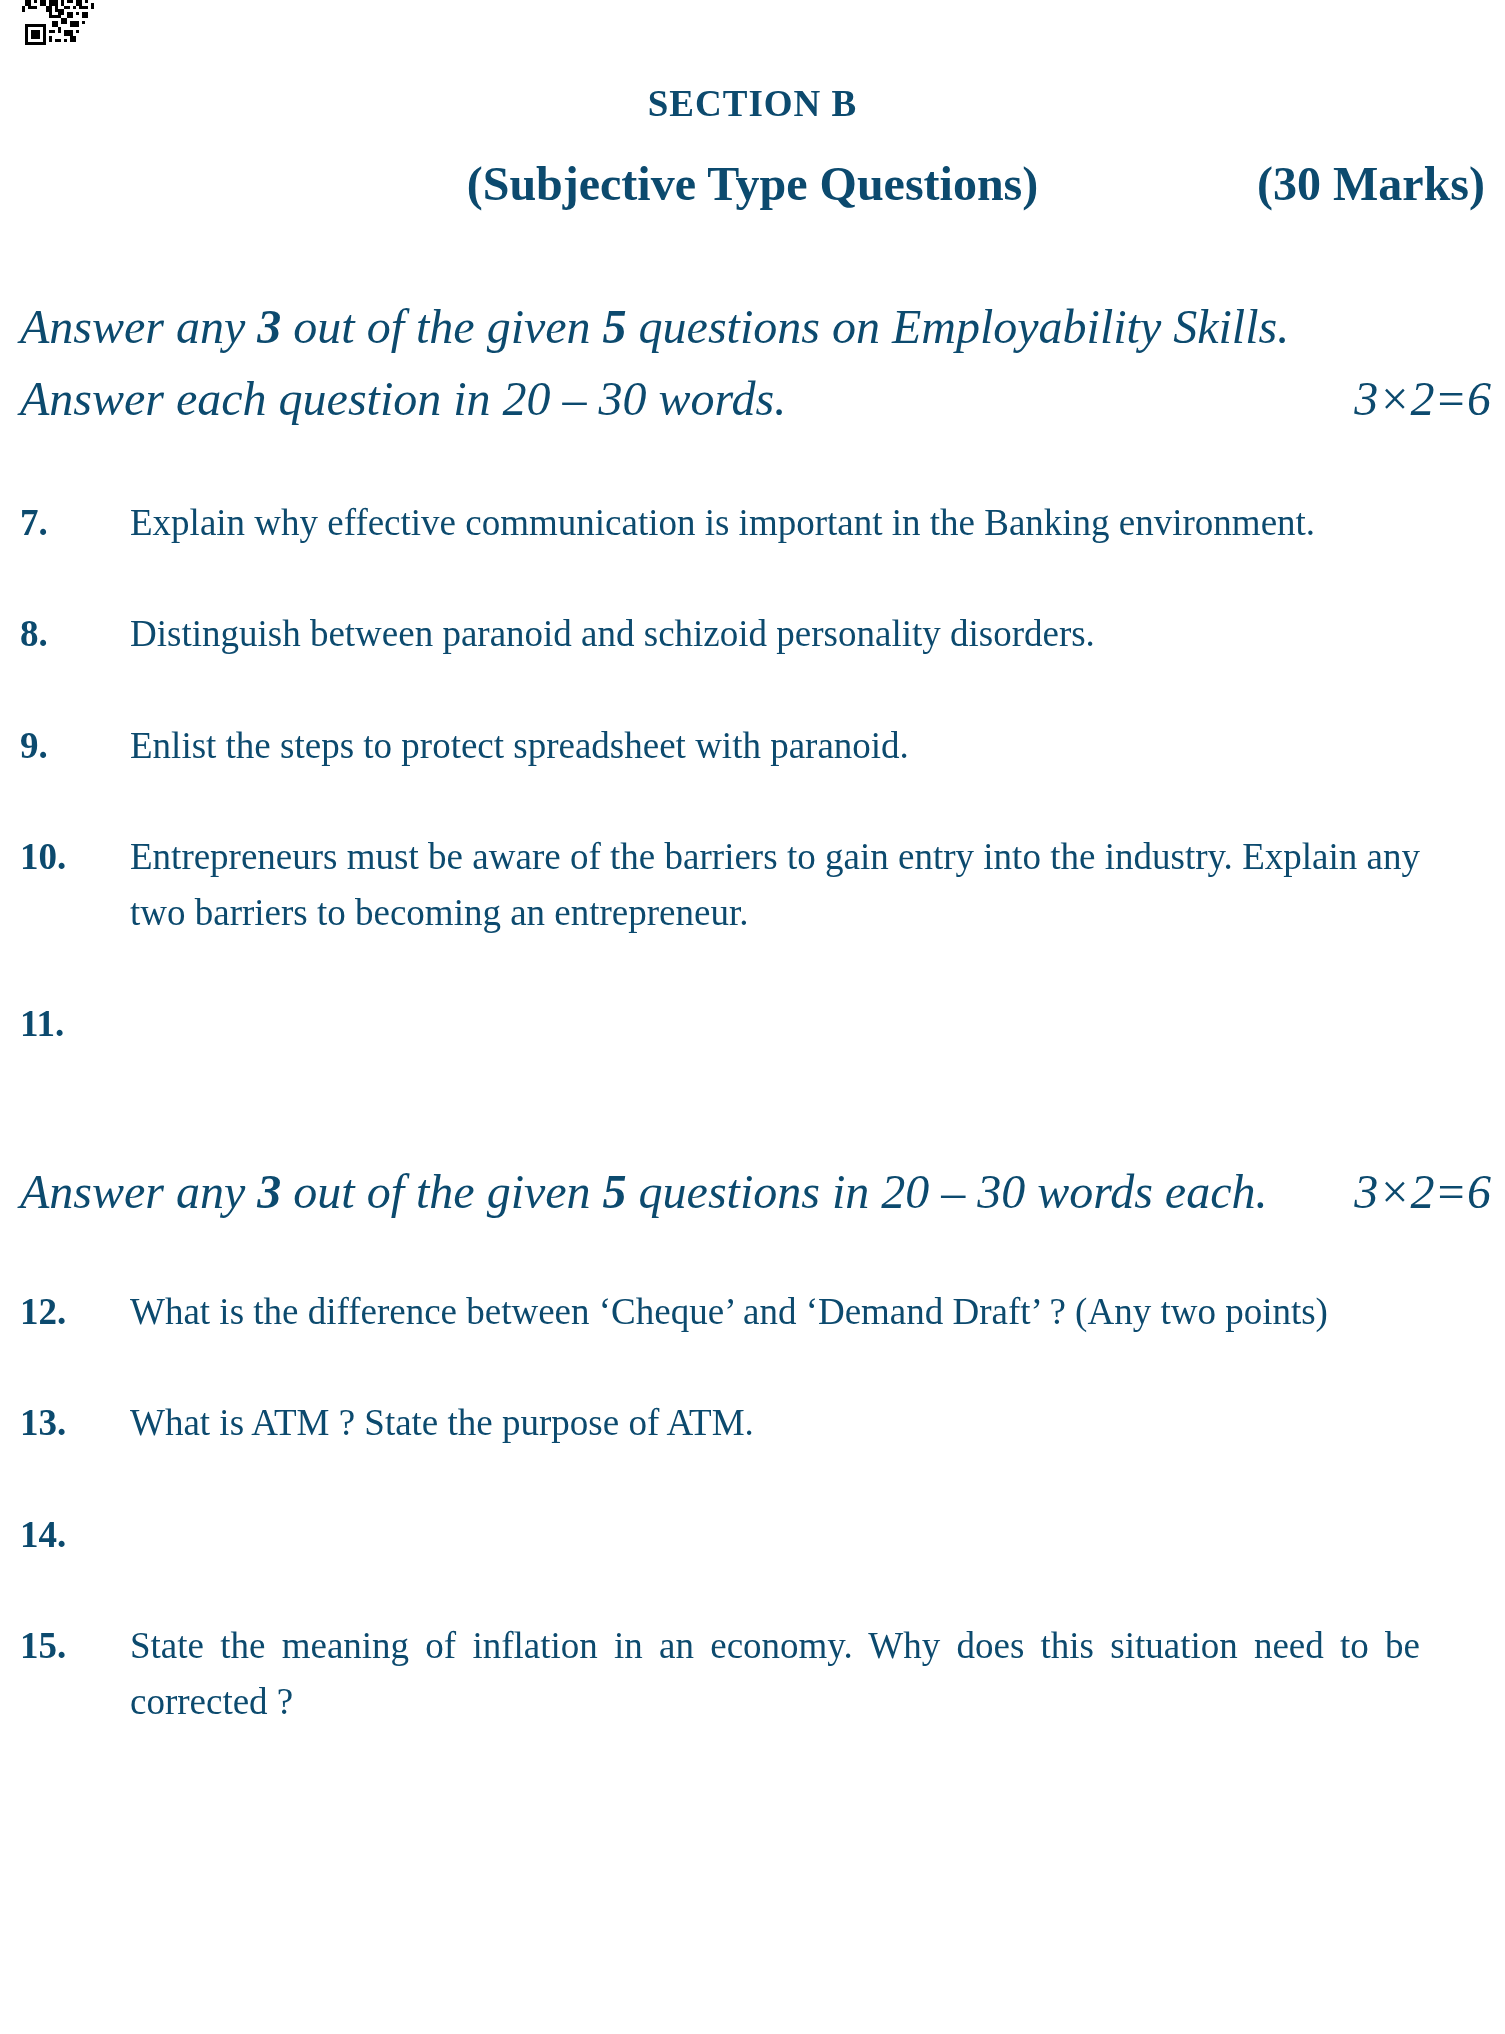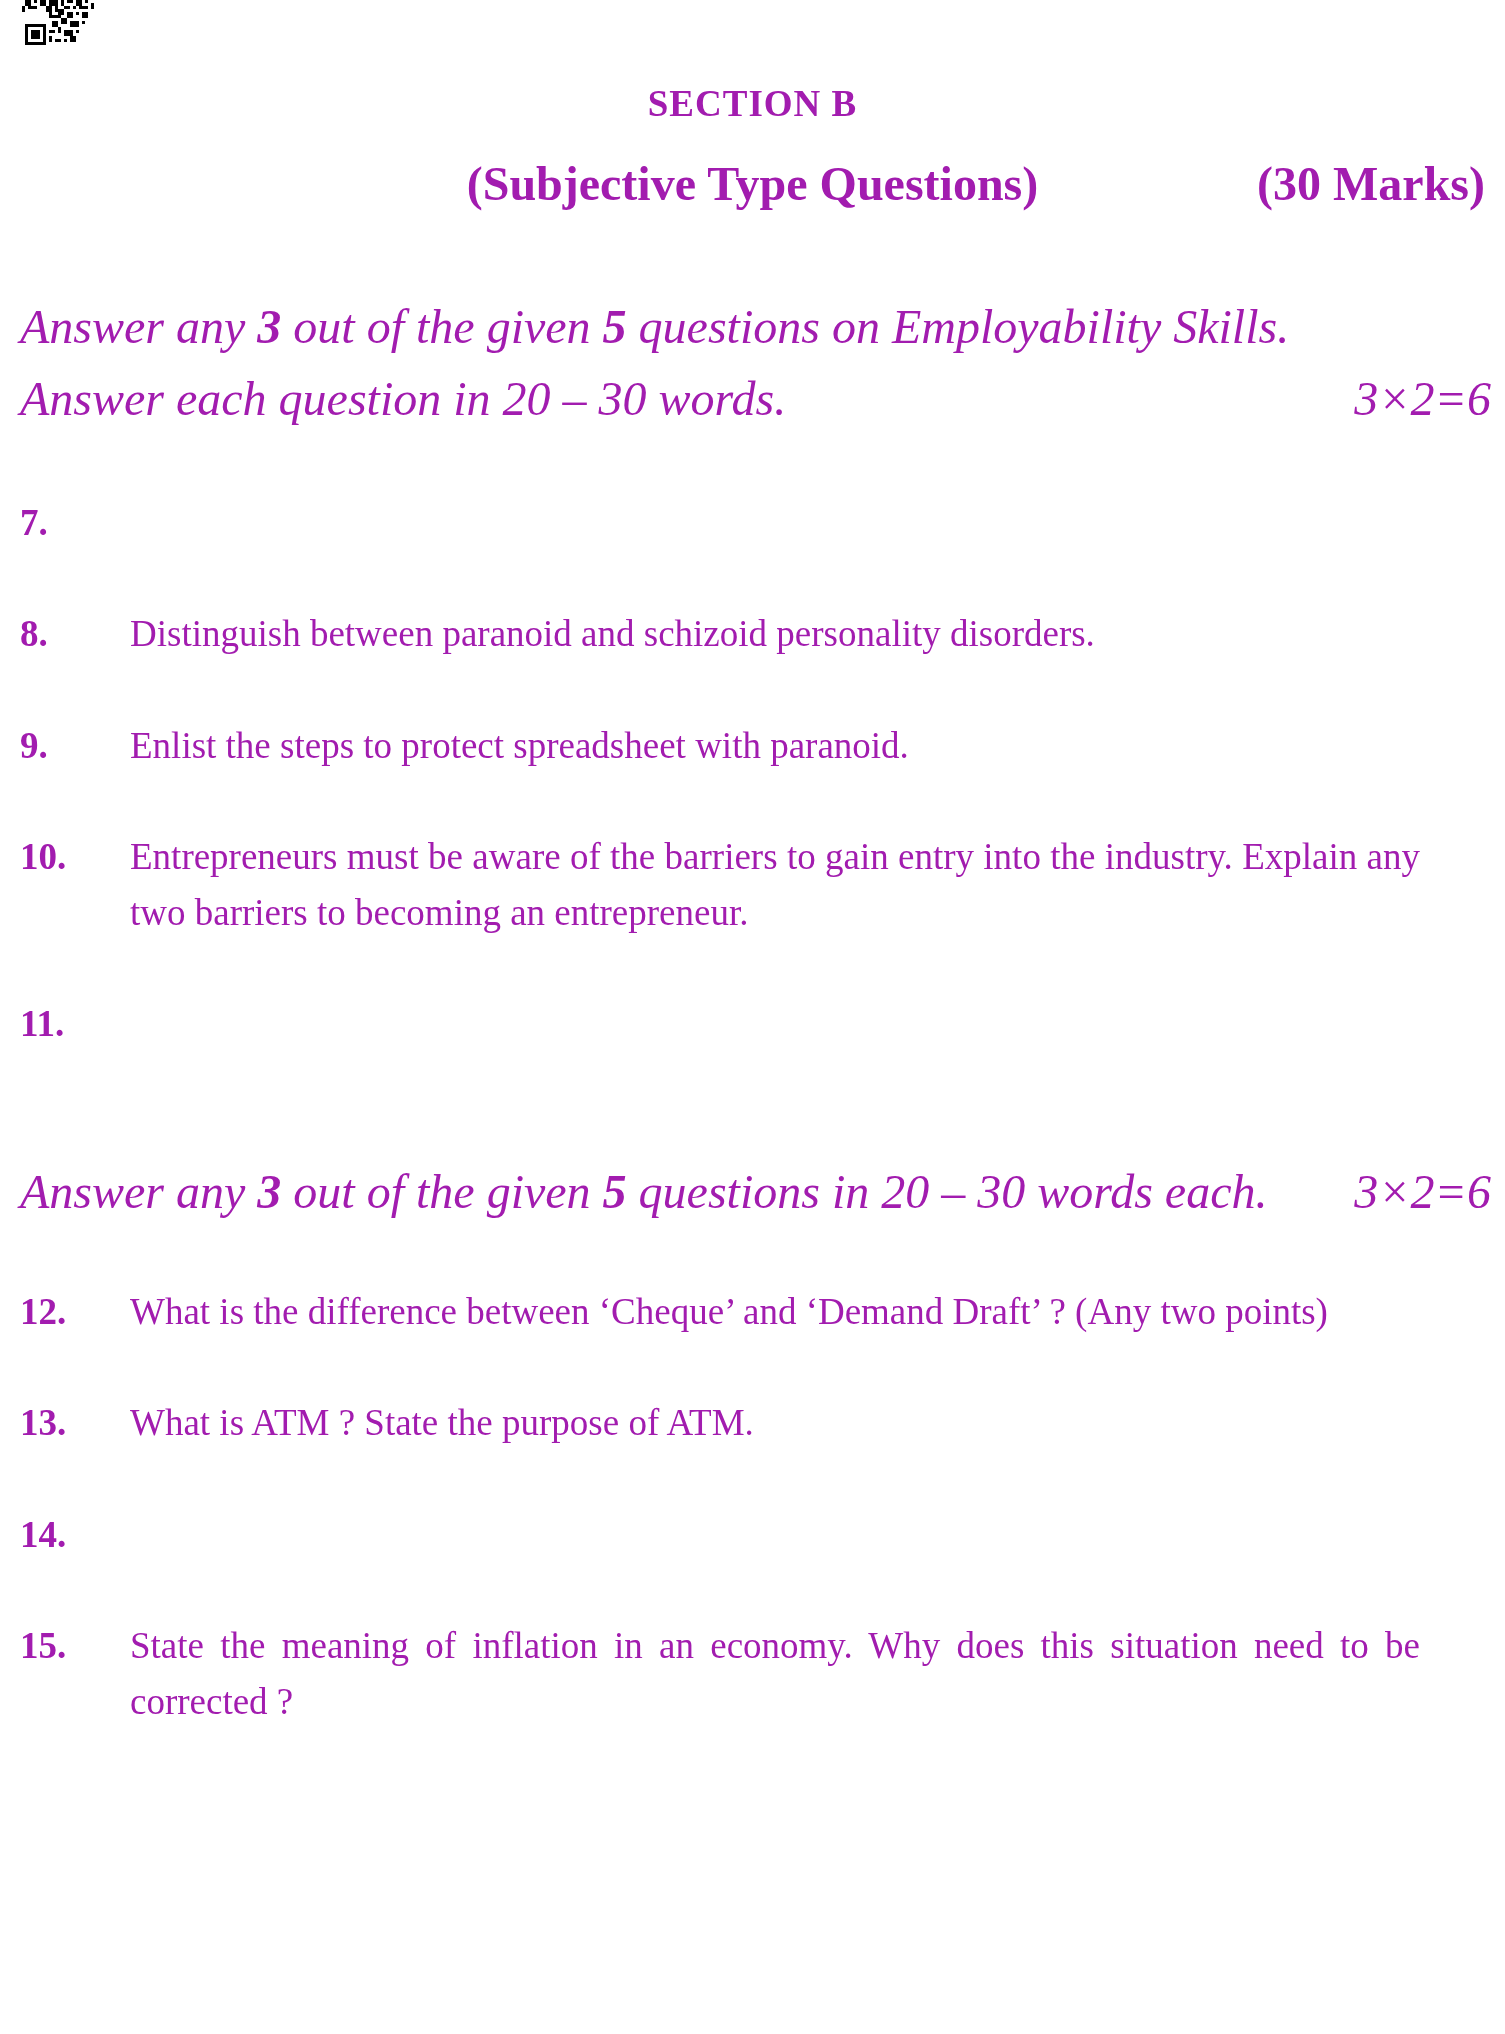--- a/index.html
+++ b/index.html
@@ -6,21 +6,21 @@
     margin: 0;
     padding: 0;
     background: #ffffff;
   }
   .page {
     position: relative;
     width: 1505px;
     height: 2034px;
     margin: 0 auto;
     background: #ffffff;
-    color: #a21caf;
+    color: #0c4a6e;
     font-family: "Liberation Serif", "DejaVu Serif", serif;
     overflow: hidden;
     box-sizing: border-box;
     padding: 0 20px;
   }
   .qr-frag {
     display: block;
     margin-left: 2px;
     width: 78px;
     height: 48px;
@@ -152,20 +152,21 @@
 
   <div class="instruction first">
     <span class="instr-text"><span>Answer any </span><span class="num-bold">3</span><span> out of the given </span><span class="num-bold">5</span><span> questions on Employability Skills. Answer each question in 20 – 30 words.</span></span>
     <span class="marks">3×2=6</span>
   </div>
 
   <div class="questions">
 
     <div class="question">
       <span class="q-num">7.</span>
+      <span class="q-text q-justify">Explain why effective communication is important in the Banking environment.</span>
     </div>
 
     <div class="question">
       <span class="q-num">8.</span>
       <span class="q-text">Distinguish between paranoid and schizoid personality disorders.</span>
     </div>
 
     <div class="question">
       <span class="q-num">9.</span>
       <span class="q-text">Enlist the steps to protect spreadsheet with paranoid.</span>

